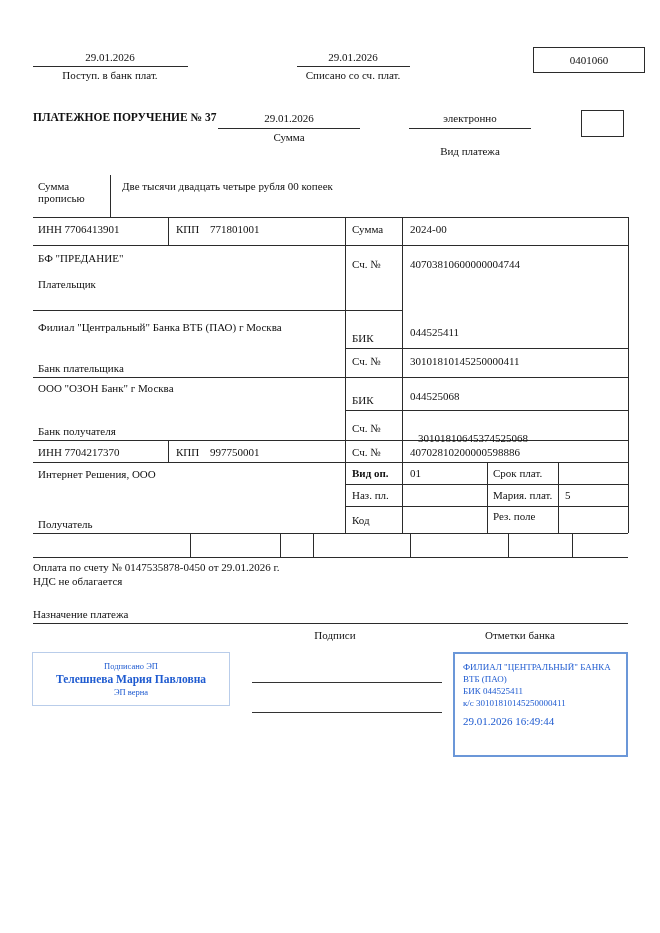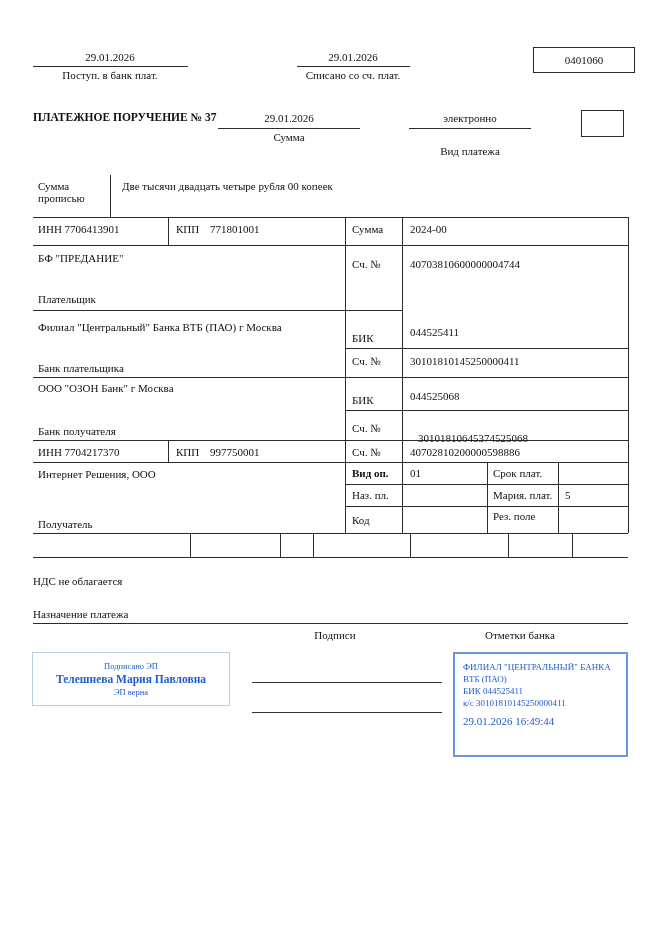--- a/index.html
+++ b/index.html
@@ -32,21 +32,21 @@
 <div class="page">
 
   <div class="tc" style="left:110px;top:51px;">29.01.2026</div>
   <div class="hl" style="left:33px;top:66px;width:155px;"></div>
   <div class="tc" style="left:110px;top:69px;">Поступ. в банк плат.</div>
 
   <div class="tc" style="left:353px;top:51px;">29.01.2026</div>
   <div class="hl" style="left:297px;top:66px;width:113px;"></div>
   <div class="tc" style="left:353px;top:69px;">Списано со сч. плат.</div>
 
-  <div class="box" style="left:533px;top:47px;width:102px;height:26px;display:flex;align-items:center;justify-content:center;">
+  <div class="box" style="left:533px;top:47px;width:112px;height:26px;display:flex;align-items:center;justify-content:center;">
     <span>0401060</span>
   </div>
 
   <div class="t b" style="left:33px;top:111px;font-size:11.5px;">ПЛАТЕЖНОЕ ПОРУЧЕНИЕ № 37</div>
   <div class="tc" style="left:289px;top:112px;">29.01.2026</div>
   <div class="hl" style="left:218px;top:128px;width:142px;"></div>
   <div class="tc" style="left:289px;top:131px;">Сумма</div>
   <div class="tc" style="left:470px;top:112px;">электронно</div>
   <div class="hl" style="left:409px;top:128px;width:122px;"></div>
   <div class="tc" style="left:470px;top:145px;">Вид платежа</div>
@@ -89,21 +89,21 @@
     <span>7706413901</span>
   </div>
   <div class="t" style="left:176px;top:223px;">
     <span>КПП</span>
     <span class="vgap" style="margin-left:8px;">771801001</span>
   </div>
   <div class="t" style="left:352px;top:223px;text-align:center;">Сумма</div>
   <div class="t" style="left:410px;top:223px;">2024-00</div>
 
   <div class="t" style="left:38px;top:252px;">БФ "ПРЕДАНИЕ"</div>
-  <div class="t" style="left:38px;top:293px;">Плательщик</div>
+  <div class="t" style="left:38px;top:278px;">Плательщик</div>
   <div class="t" style="left:352px;top:258px;">Сч. №</div>
   <div class="t" style="left:410px;top:258px;">40703810600000004744</div>
 
   <div class="t" style="left:38px;top:321px;">Филиал "Центральный" Банка ВТБ (ПАО) г Москва</div>
   <div class="t" style="left:38px;top:362px;">Банк плательщика</div>
   <div class="t" style="left:352px;top:332px;">БИК</div>
   <div class="t" style="left:410px;top:326px;">044525411</div>
   <div class="t" style="left:352px;top:355px;">Сч. №</div>
   <div class="t" style="left:410px;top:355px;">30101810145250000411</div>
 
@@ -133,20 +133,21 @@
   <div class="t" style="left:565px;top:467px;"></div>
   <div class="t" style="left:352px;top:489px;">Наз. пл.</div>
   <div class="t" style="left:410px;top:489px;"></div>
   <div class="t" style="left:493px;top:489px;">Мария. плат.</div>
   <div class="t" style="left:565px;top:489px;">5</div>
   <div class="t" style="left:352px;top:514px;">Код</div>
   <div class="t" style="left:410px;top:514px;"></div>
   <div class="t" style="left:493px;top:510px;">Рез. поле</div>
   <div class="t" style="left:565px;top:510px;"></div>
 
+  <div class="t" style="left:33px;top:561px;">Оплата по счету № 0147535878-0450 от 29.01.2026 г.</div>
   <div class="t" style="left:33px;top:575px;">НДС не облагается</div>
   <div class="t" style="left:33px;top:608px;">Назначение платежа</div>
   <div class="hl" style="left:33px;top:623px;width:595px;"></div>
 
   <div class="tc" style="left:335px;top:629px;">Подписи</div>
   <div class="tc" style="left:520px;top:629px;">Отметки банка</div>
 
   <div class="ep-box">
     <div class="ep-small">Подписано ЭП</div>
     <div class="ep-name">Телешнева Мария Павловна</div>

